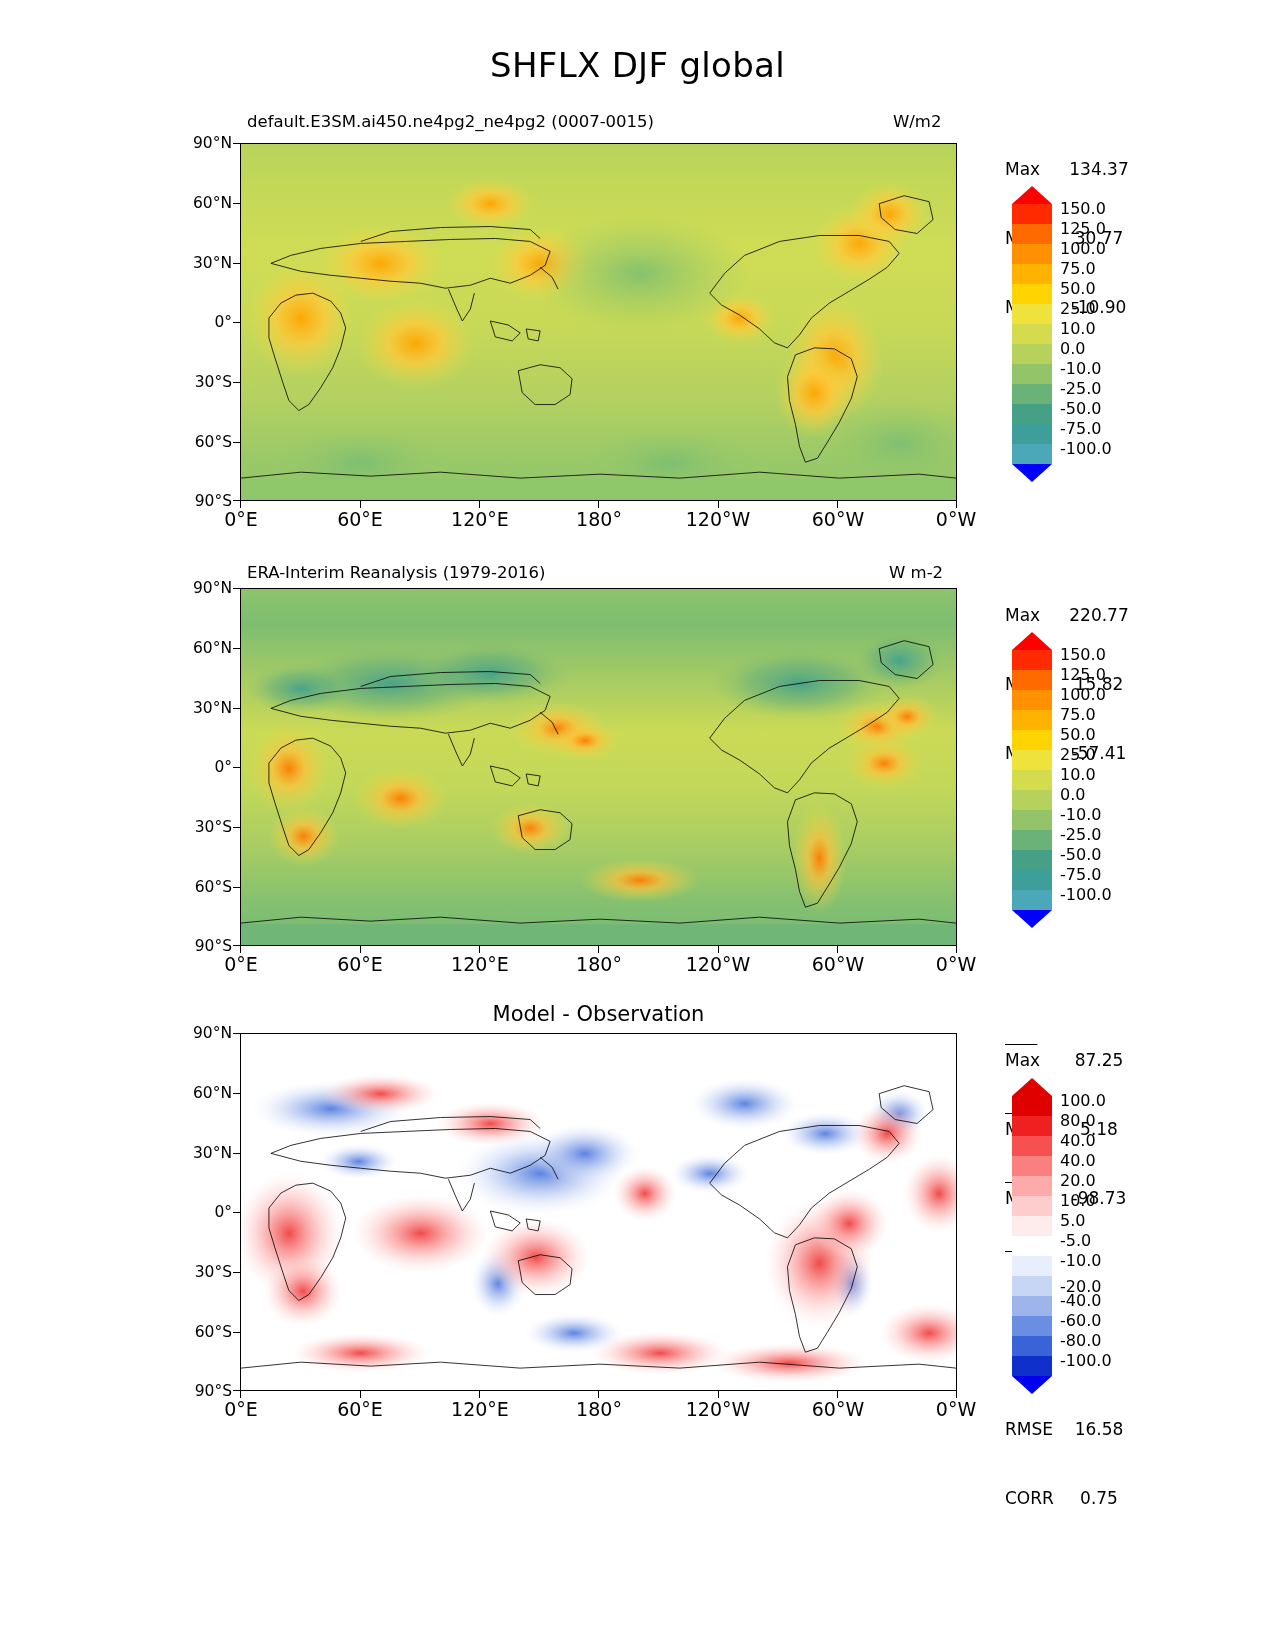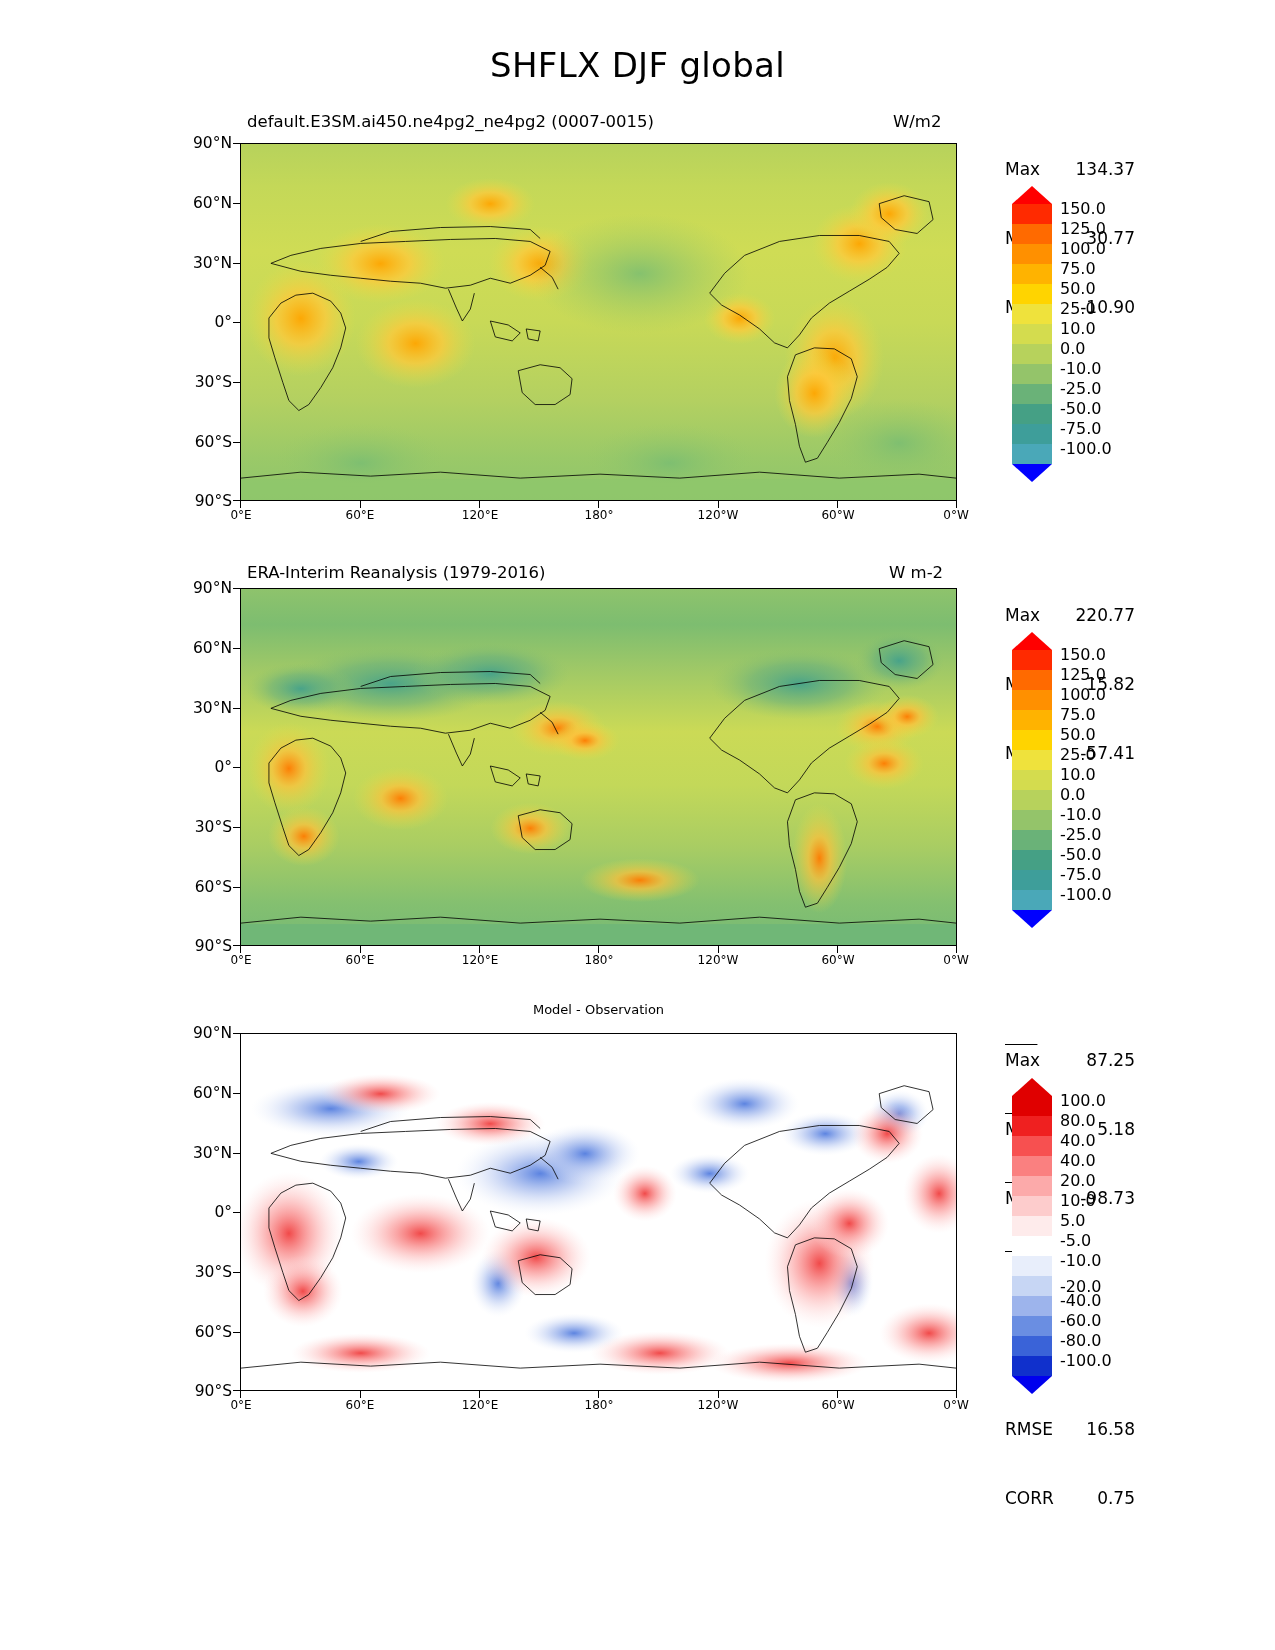--- a/index.html
+++ b/index.html
@@ -46,36 +46,36 @@
     font-size: 16.5px;
     white-space: nowrap;
   }
   .panel-label-right {
     position: absolute;
     font-size: 16.5px;
     white-space: nowrap;
   }
   .panel-center-title {
     position: absolute;
-    font-size: 13px;
+    font-size: 21px;
     white-space: nowrap;
     text-align: center;
   }
 
   
   .ytick {
     position: absolute;
     font-size: 15.5px;
     text-align: right;
     transform: translateY(-50%);
     white-space: nowrap;
   }
   .xtick {
     position: absolute;
-    font-size: 12px;
+    font-size: 19px;
     text-align: right;
     transform: translateX(-50%);
     white-space: nowrap;
   }
   .tickmark-y {
     position: absolute;
     width: 7px;
     height: 1.2px;
     background: #000;
   }
@@ -96,21 +96,21 @@
   .stats .row {
     display: block;
   }
   .stats .lbl {
     display: inline-block;
     width: 58px;
   }
   .stats .val {
     display: inline-block;
     width: 72px;
-    text-align: right;
+    text-align: center;
   }
 
   
   .cbar {
     position: absolute;
     width: 40px;
   }
   .cbar .band {
     width: 40px;
   }

